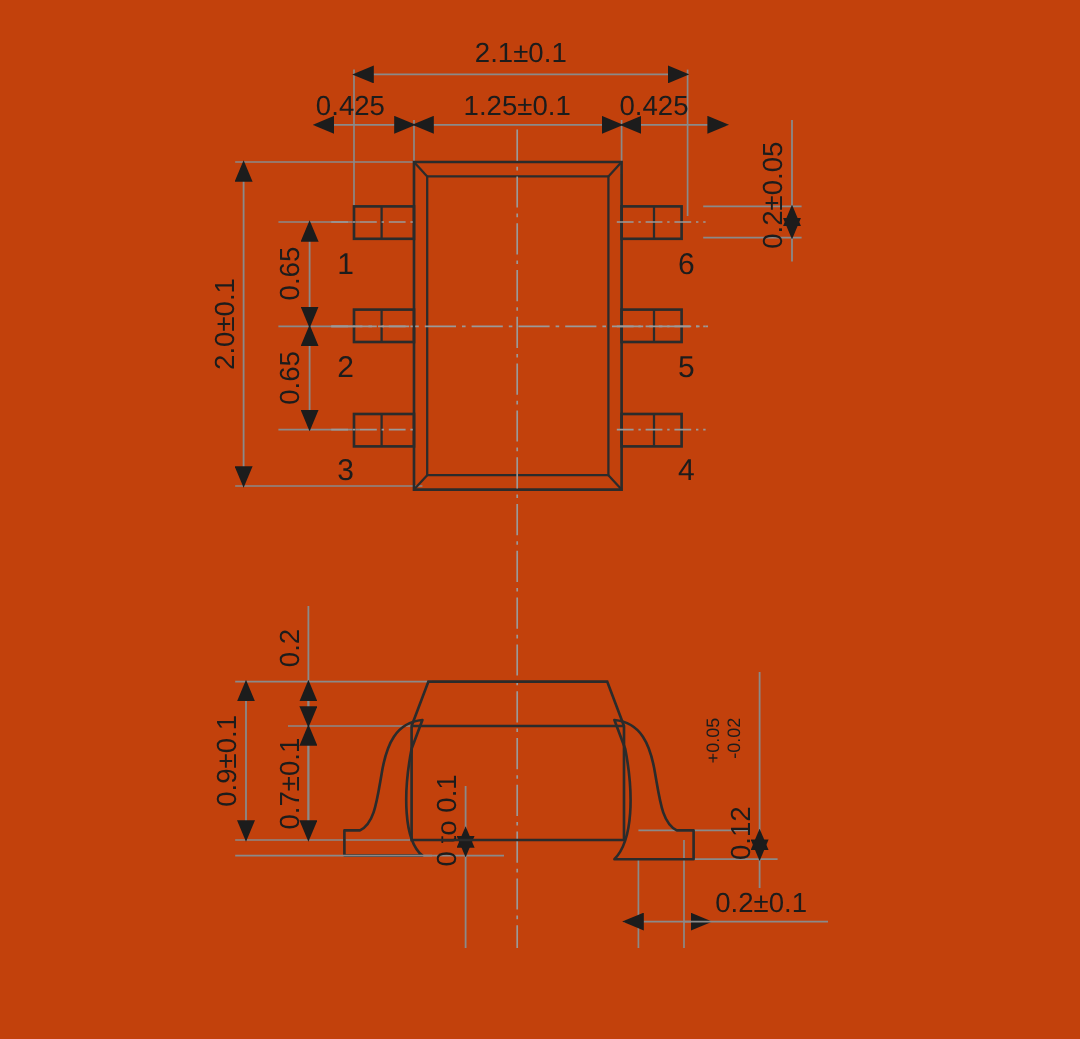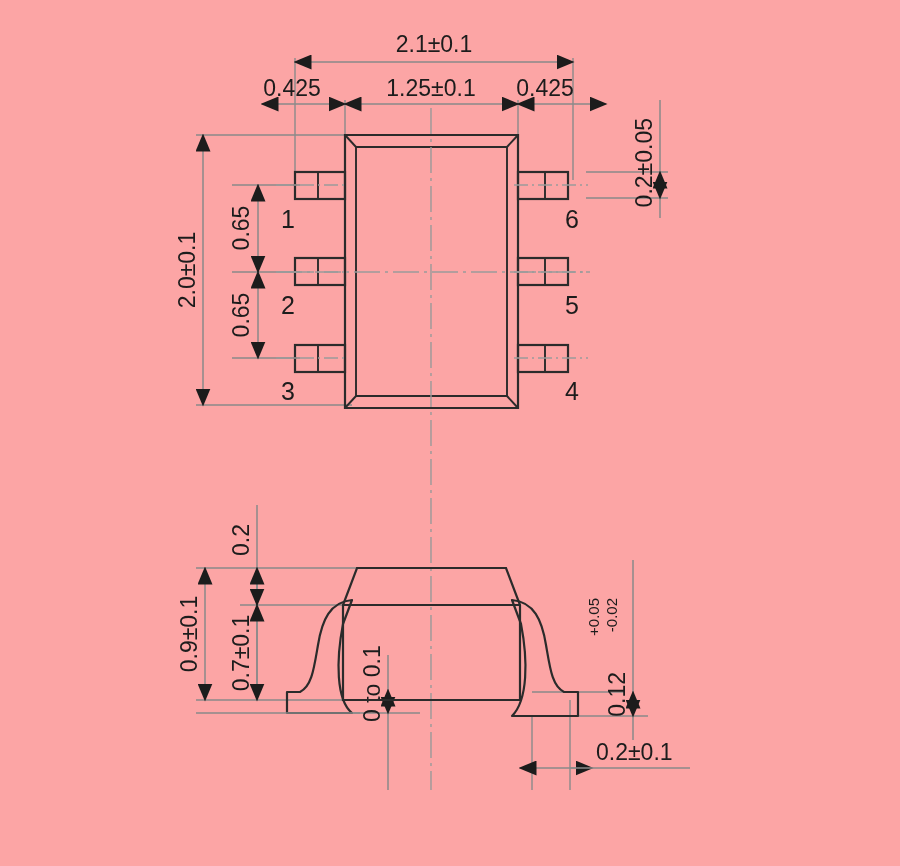--- a/index.html
+++ b/index.html
@@ -4,21 +4,21 @@
 <title>Package Mechanical Drawing</title>
 <style>
   html,body{margin:0;padding:0;background:#ffffff;}
   body{
     font-family:"Liberation Sans", sans-serif;
     width:900px;height:866px;overflow:hidden;
   }
   #drawing-root{
     position:relative;
     width:900px;height:866px;
-    background:#fca5a5;
+    background:#c2410c;
   }
   svg#pkg-svg{display:block;width:900px;height:866px;}
 
   
   .outline{fill:none;stroke:#2b2b2b;stroke-width:2.2;stroke-linejoin:miter;}
   .outline-thin{fill:none;stroke:#2b2b2b;stroke-width:1.9;}
   .lead{fill:none;stroke:#2b2b2b;stroke-width:2.2;stroke-linejoin:round;stroke-linecap:butt;}
   .dimline{stroke:#8a8a8a;stroke-width:1.5;fill:none;}
   .extline{stroke:#8a8a8a;stroke-width:1.4;fill:none;}
   .centerline{stroke:#9a9a9a;stroke-width:1.4;fill:none;

